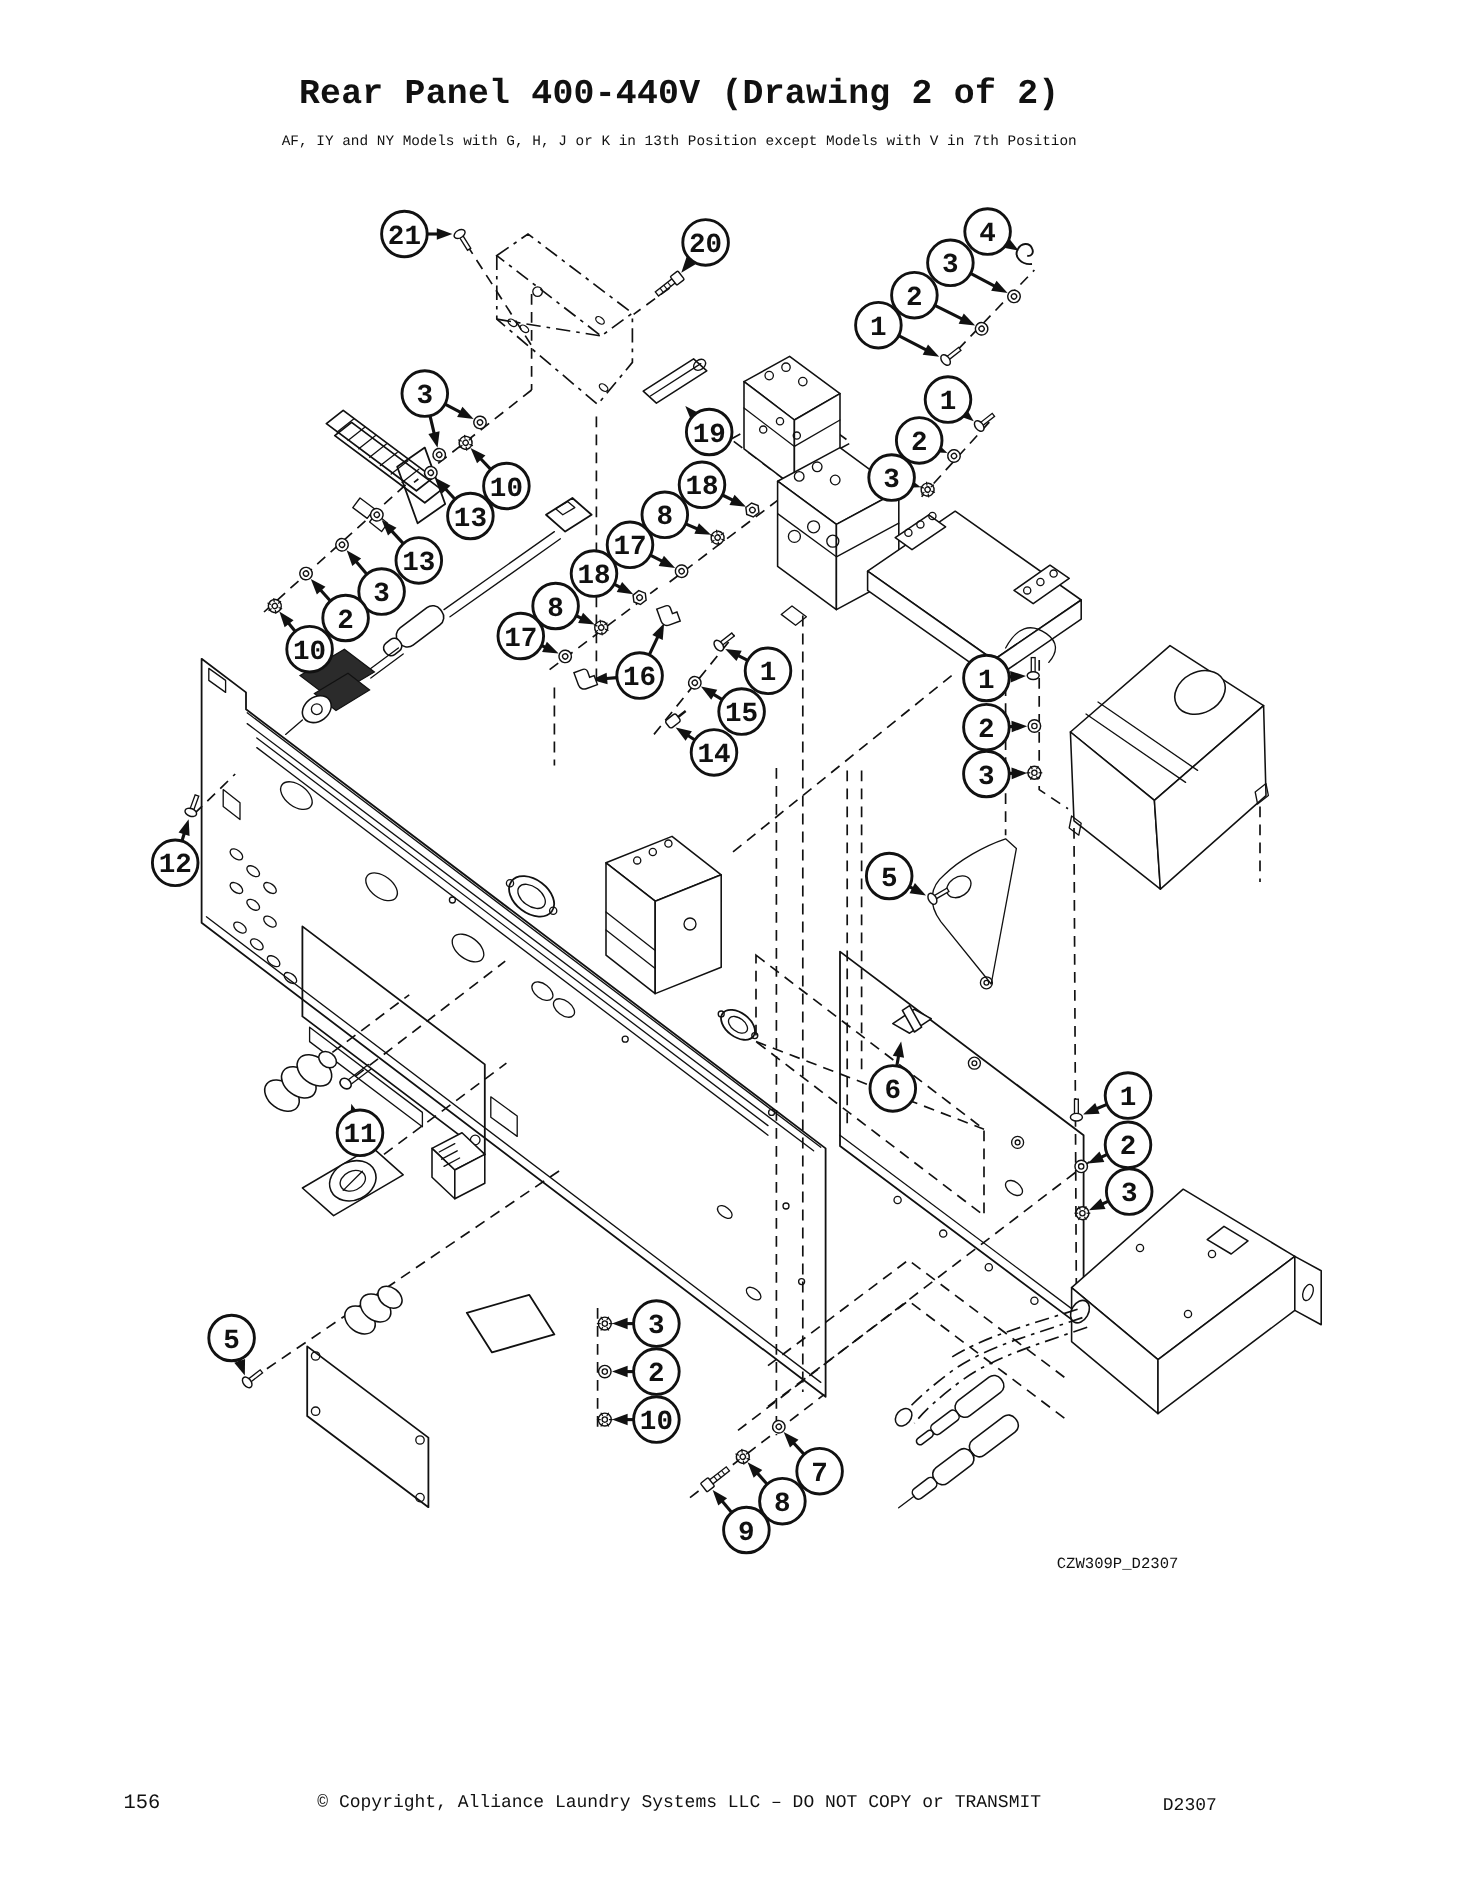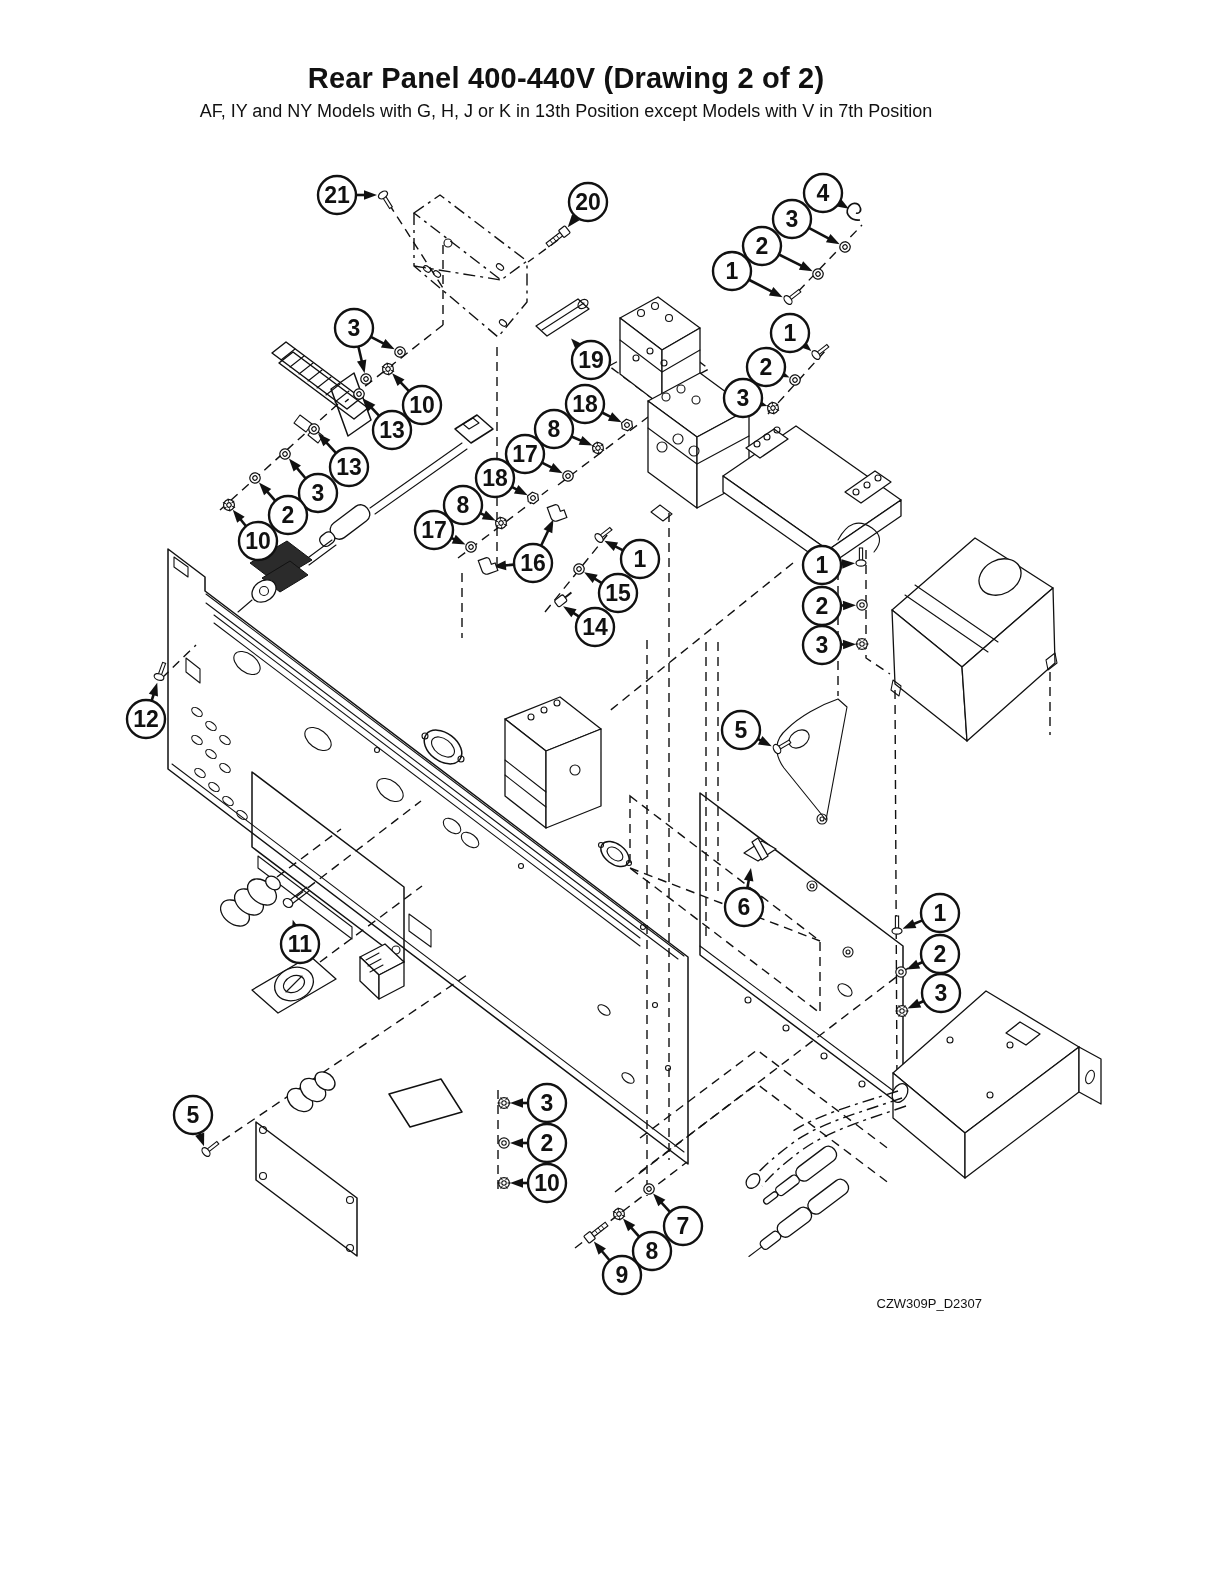--- a/index.html
+++ b/index.html
@@ -1,20 +1,20 @@
 <!DOCTYPE html>
 <html><head>
 <meta charset="utf-8">
 <style>
   html,body{margin:0;padding:0;background:#fff;}
   .page{position:relative;width:1132px;height:1584px;background:#fff;overflow:hidden;
-        font-family:Liberation Sans, sans-serif;color:#111;}
+        font-family:Liberation Mono, monospace;color:#111;}
   .hdr{position:absolute;top:62px;left:0;width:100%;text-align:center;}
   .hdr .title{font-size:29px;font-weight:bold;letter-spacing:.2px;}
-  .hdr .subtitle{font-size:18px;margin-top:6px;}
+  .hdr .subtitle{font-size:12px;margin-top:16px;}
   .figcode{position:absolute;top:1296px;right:150px;font-size:13px;}
   .footer{position:absolute;top:1494px;left:0;width:100%;font-size:15px;}
   .footer .pgnum{position:absolute;left:103px;top:0;font-size:17px;}
   .footer .copy{display:block;text-align:center;}
   .footer .doccode{position:absolute;right:118px;top:2px;}
   svg{position:absolute;top:0;left:0;}
   .ln{fill:none;stroke:#111;stroke-width:1.5;stroke-linejoin:round;stroke-linecap:round;}
   .lt{fill:none;stroke:#111;stroke-width:1.1;stroke-linejoin:round;stroke-linecap:round;}
   .fw{fill:#fff;stroke:#111;stroke-width:1.3;stroke-linejoin:round;}
   .fd{fill:#2b2b2b;stroke:#111;stroke-width:1;}
@@ -825,14 +825,19 @@
             <line x1="16" y1="-2.2" x2="16" y2="2.2" stroke="#111111" stroke-width="0.9"></line>
           </g>
           <circle cx="622" cy="1275" r="19" fill="#fff" stroke="#111111" stroke-width="2.4"></circle>
           <text x="622" y="1283" text-anchor="middle" font-size="23" font-weight="bold" fill="#111111">9</text>
         </g>
       </g>
   </svg>
 
   <div class="figcode">CZW309P_D2307</div>
 
+  <div class="footer">
+    <span class="pgnum">156</span>
+    <span class="copy">© Copyright, Alliance Laundry Systems LLC – DO NOT COPY or TRANSMIT</span>
+    <span class="doccode">D2307</span>
+  </div>
 
 </div>
 
 </body></html>

